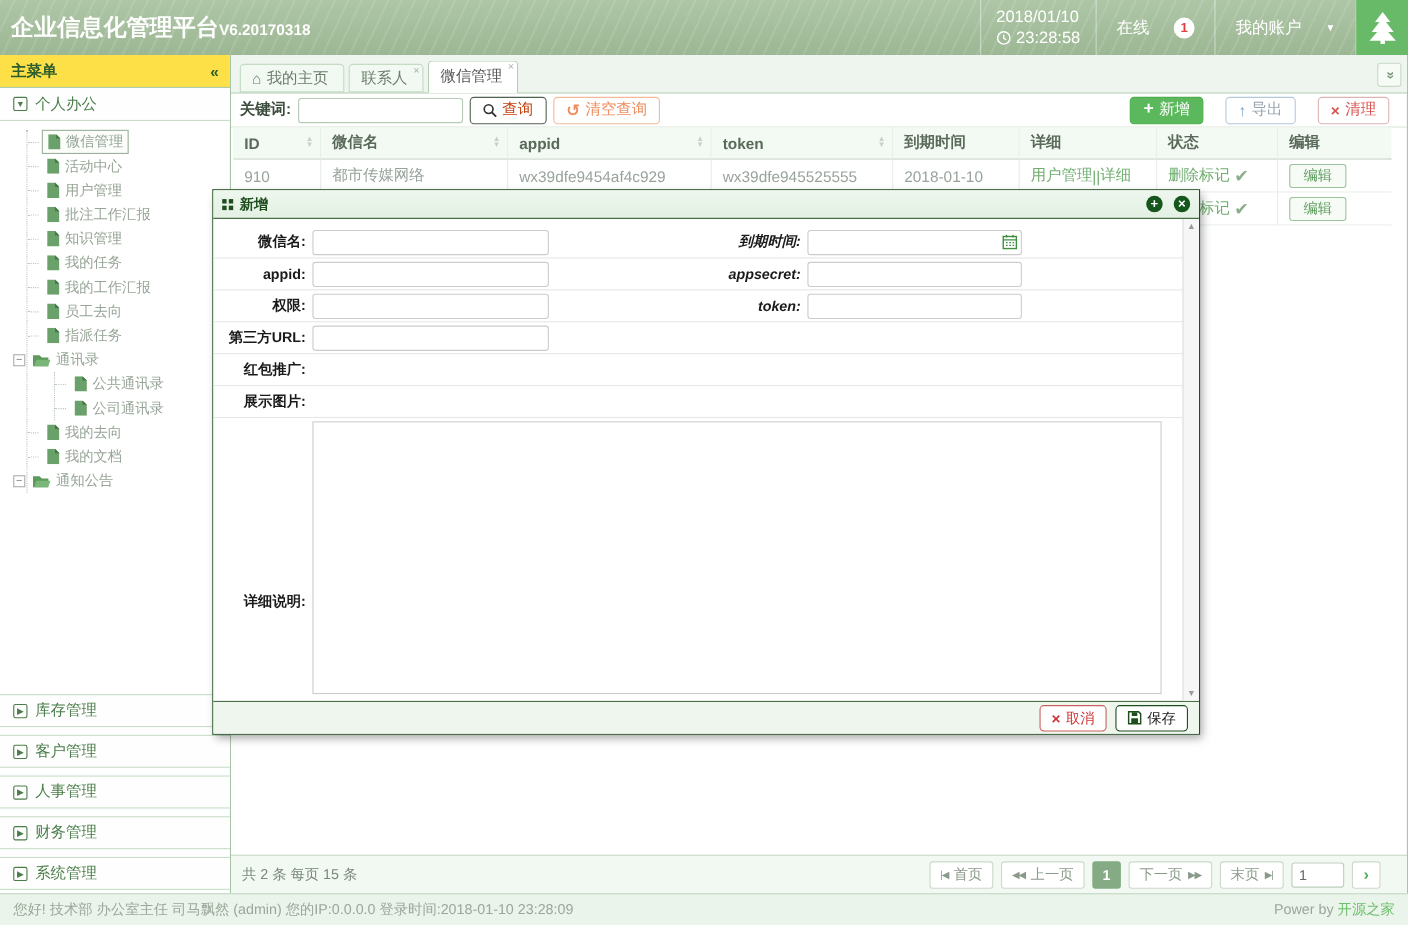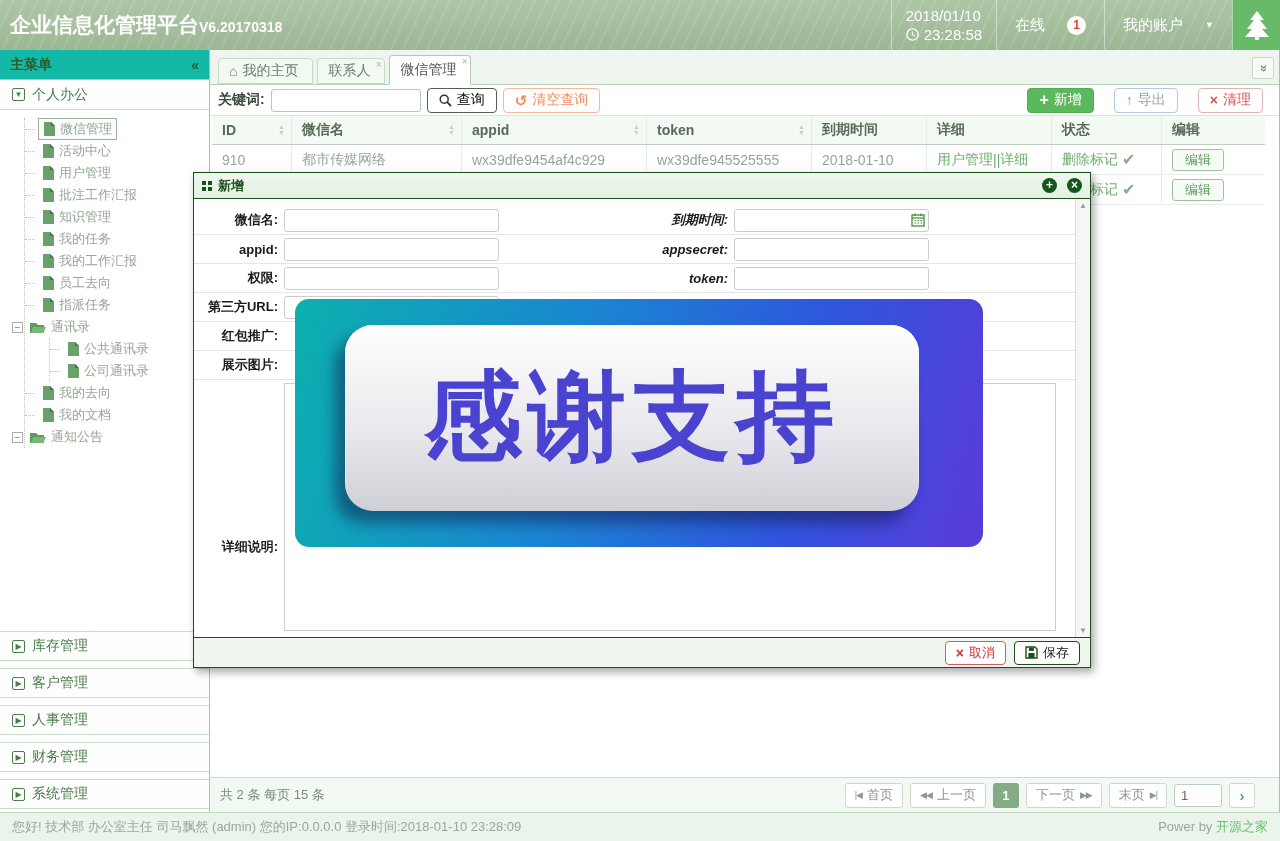--- a/index.html
+++ b/index.html
@@ -16,21 +16,21 @@
   .h-title .v { font-size:14px; font-weight:bold; }
   .h-block { height:50px; display:flex; align-items:center; padding:0 18px; border-left:1px solid rgba(255,255,255,.45); font-size:15px; gap:22px; }
   .h-date { flex-direction:column; justify-content:center; align-items:flex-start; gap:2px; padding:0 14px; }
   .h-date .line { display:flex; align-items:center; gap:5px; font-size:15px; }
   .badge { background:#fff; color:#e04040; font-size:12px; font-weight:bold; width:19px; height:19px; border-radius:50%; display:inline-flex; align-items:center; justify-content:center; }
   .caret { font-size:9px; }
   .h-tree { width:48px; height:50px; background:#68ba68; display:flex; align-items:center; justify-content:center; border-left:1px solid rgba(255,255,255,.45); }
 
   
   .sidebar { position:absolute; left:0; top:50px; width:210px; bottom:29px; background:#fff; border-right:1px solid #a8c4a8; }
-  .menu-header { height:30px; background:#14b8a6; border-bottom:1px solid #aecbae; display:flex; align-items:center; padding:0 10px; color:#2d5c2d; font-size:14px; font-weight:bold; }
+  .menu-header { height:30px; background:#fde047; border-bottom:1px solid #aecbae; display:flex; align-items:center; padding:0 10px; color:#2d5c2d; font-size:14px; font-weight:bold; }
   .menu-header .grow { flex:1; }
   .sec-head { height:30px; background:#fdfefd; display:flex; align-items:center; gap:7px; padding:0 12px; color:#4a7d4a; font-size:14px; border-bottom:1px solid #c9dec9; }
   .sec-ico { width:13px; height:13px; border:1px solid #4a7d4a; border-radius:2px; display:inline-flex; align-items:center; justify-content:center; font-size:8px; color:#4a7d4a; }
   .tree { padding:8px 0 0 18px; font-size:13px; color:#97a597; }
   .trow { height:22px; display:flex; align-items:center; }
   .trow .stub { width:10px; border-top:1px dotted #bcc8bc; margin-right:3px; }
   .trow .exp { width:11px; height:11px; border:1px solid #adadad; background:#fff; color:#777; font-size:10px; line-height:9px; text-align:center; margin-right:3px; }
   .trow .lbl { padding:1px 4px; display:inline-flex; align-items:center; gap:5px; }
   .trow .lbl.sel { border:1px solid #9ab09a; background:#fbfdfb; }
   .t-children { margin-left:24px; border-left:1px dotted #bcc8bc; }
@@ -45,21 +45,21 @@
   .tab { position:relative; display:inline-flex; align-items:center; gap:5px; height:26px; padding:0 14px 0 10px; margin-right:4px; background:#f2f8f2; border:1px solid #c6dac6; border-radius:4px 4px 0 0; color:#6b7d6b; font-size:14px; }
   .tab.active { background:#fff; height:30px; border-color:#b2ccb2; border-bottom:1px solid #fff; margin-bottom:-1px; color:#555; }
   .tab .x { position:absolute; top:1px; right:3px; font-size:10px; color:#a9b5a9; line-height:10px; }
   .tab-tool { position:absolute; right:5px; top:7px; width:22px; height:22px; border:1px solid #c6dac6; background:#f6fbf6; border-radius:3px; display:flex; align-items:center; justify-content:center; color:#7a967a; }
   .tab-tool .rot { transform:rotate(-90deg); font-size:13px; font-weight:bold; }
 
   .toolbar { height:31px; border-bottom:1px solid #dbe6db; display:flex; align-items:center; padding:0 8px; gap:6px; }
   .toolbar .lab { font-size:14px; font-weight:bold; color:#3d4d3d; }
   .kw-input { width:150px; height:23px; border:1px solid #b5c9b5; border-radius:3px; outline:none; padding:0 5px; font-size:13px; }
   .btn { display:inline-flex; align-items:center; gap:5px; height:25px; padding:0 11px; border-radius:4px; background:#fff; font-size:14px; white-space:nowrap; }
-  .btn-search { border:1px solid #51614f; color:#000000; }
+  .btn-search { border:1px solid #51614f; color:#c2410c; }
   .btn-reset { border:1px solid #f3b99a; color:#ef8c5f; }
   .btn-reset .ri { font-size:15px; font-weight:bold; line-height:1; }
   .btn-add { background:#5cb85c; border:1px solid #4cae4c; color:#fff; margin-left:auto; }
   .btn-add .pi { font-size:16px; font-weight:bold; line-height:1; }
   .btn-export { border:1px solid #b4c8dc; color:#97a3ae; margin-left:14px; }
   .btn-export .ei { color:#7aa0c4; font-weight:bold; }
   .btn-clean { border:1px solid #dcb4b4; color:#d9534f; margin-left:14px; margin-right:8px; }
   .btn-clean .ci { font-weight:bold; }
 
   
@@ -636,19 +636,14 @@
               <path d="M1 1 H10 L12 3 V12 H1 Z" fill="none" stroke="#1e4d1e" stroke-width="1.4"></path>
               <rect x="3.4" y="7" width="6.2" height="5" fill="#1e4d1e"></rect>
               <rect x="3.9" y="1.5" width="5" height="3.4" fill="#1e4d1e"></rect>
             </svg>
           </span>
         <span>保存</span>
       </span>
     </div>
   </div>
 
-  <div class="thanks">
-    <div class="thanks-panel">
-      <span class="thanks-text">感谢支持</span>
-    </div>
-  </div>
 
 </div>
 
 </body></html>

